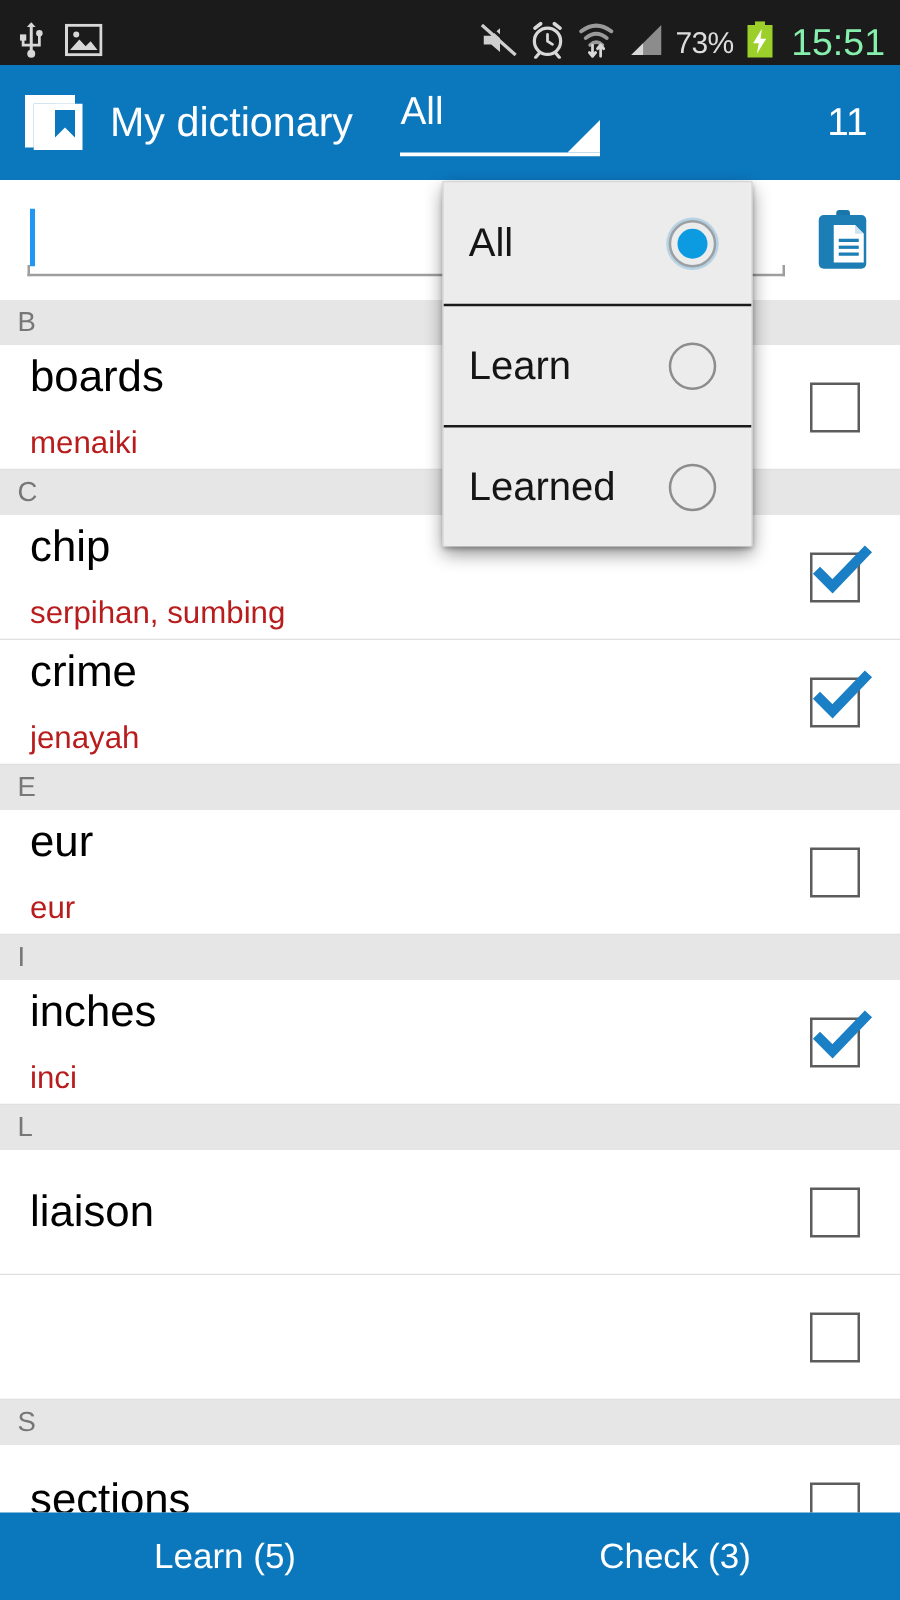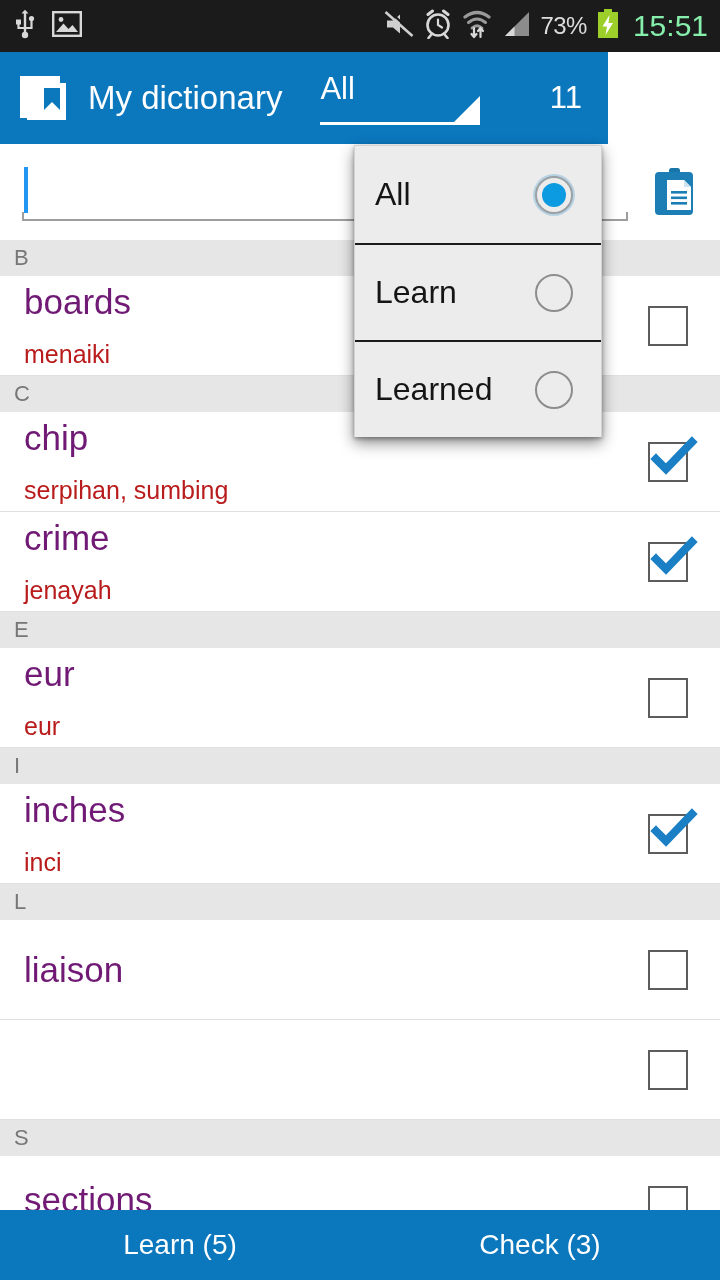--- a/index.html
+++ b/index.html
@@ -7,39 +7,39 @@
     width:720px; height:1280px;
     font-family:"Liberation Sans", sans-serif;
     background:#ffffff;
     overflow:hidden;
   }
   #screen { position:relative; width:720px; height:1280px; overflow:hidden; }
 
   
   .statusbar {
     position:absolute; top:0; left:0; width:720px; height:52px;
-    background:#1b1b1b; display:flex; align-items:center;
+    background:#1b1b1b; display:flex; align-items:flex-end;
     padding:0 12px;
     gap:34px;
   }
   .sb-left { display:flex; align-items:center; gap:14px; }
   .sb-right { margin-left:auto; display:flex; align-items:center; gap:9px; }
   .sb-icon { display:block; }
   .sb-pct {
     color:#dcdcdc; font-size:24px; letter-spacing:-0.5px;
     font-family:"Liberation Sans", sans-serif;
   }
   .sb-clock {
     color:#86efac; font-size:30px; letter-spacing:0px; margin-left:4px;
     font-family:"Liberation Sans", sans-serif;
   }
 
   
   .actionbar {
-    position:absolute; top:52px; left:0; width:608px; height:92px;
+    position:absolute; top:52px; left:0; width:720px; height:92px;
     background:#0b77bd; display:flex; align-items:center; padding:0 16px;
   }
   .app-logo { width:56px; height:56px; flex:0 0 auto; }
   .app-title {
     color:#ffffff; font-size:33px; margin-left:16px;
     white-space:nowrap; letter-spacing:0px;
   }
   .spinner {
     position:relative; margin-left:38px; width:160px; height:66px;
     display:flex; align-items:flex-start; padding-top:4px;
@@ -98,21 +98,21 @@
     height:36px; background:#e6e6e6; display:flex; align-items:center;
     padding-left:14px;
   }
   .section-header span { font-size:22px; color:#777777; }
   .word-row {
     position:relative; height:100px; background:#ffffff;
     border-bottom:1px solid #e0e0e0; display:flex; align-items:center;
     padding-left:24px;
   }
   .word-texts { display:flex; flex-direction:column; justify-content:center; }
-  .word-term { font-size:35px; color:#701a75; line-height:44px; }
+  .word-term { font-size:35px; color:#000000; line-height:44px; }
   .word-trans { font-size:25px; color:#b91c1c; line-height:36px; margin-top:12px; }
   .word-check {
     position:absolute; right:32px; top:50%; transform:translateY(-50%);
     width:40px; height:40px; border:2px solid #5c5c5c; background:#ffffff;
   }
   .word-check.checked:after {
     content:""; position:absolute; left:5px; top:-6px;
     width:34px; height:30px;
   }
   .check-svg { position:absolute; left:0px; top:-11px; }

